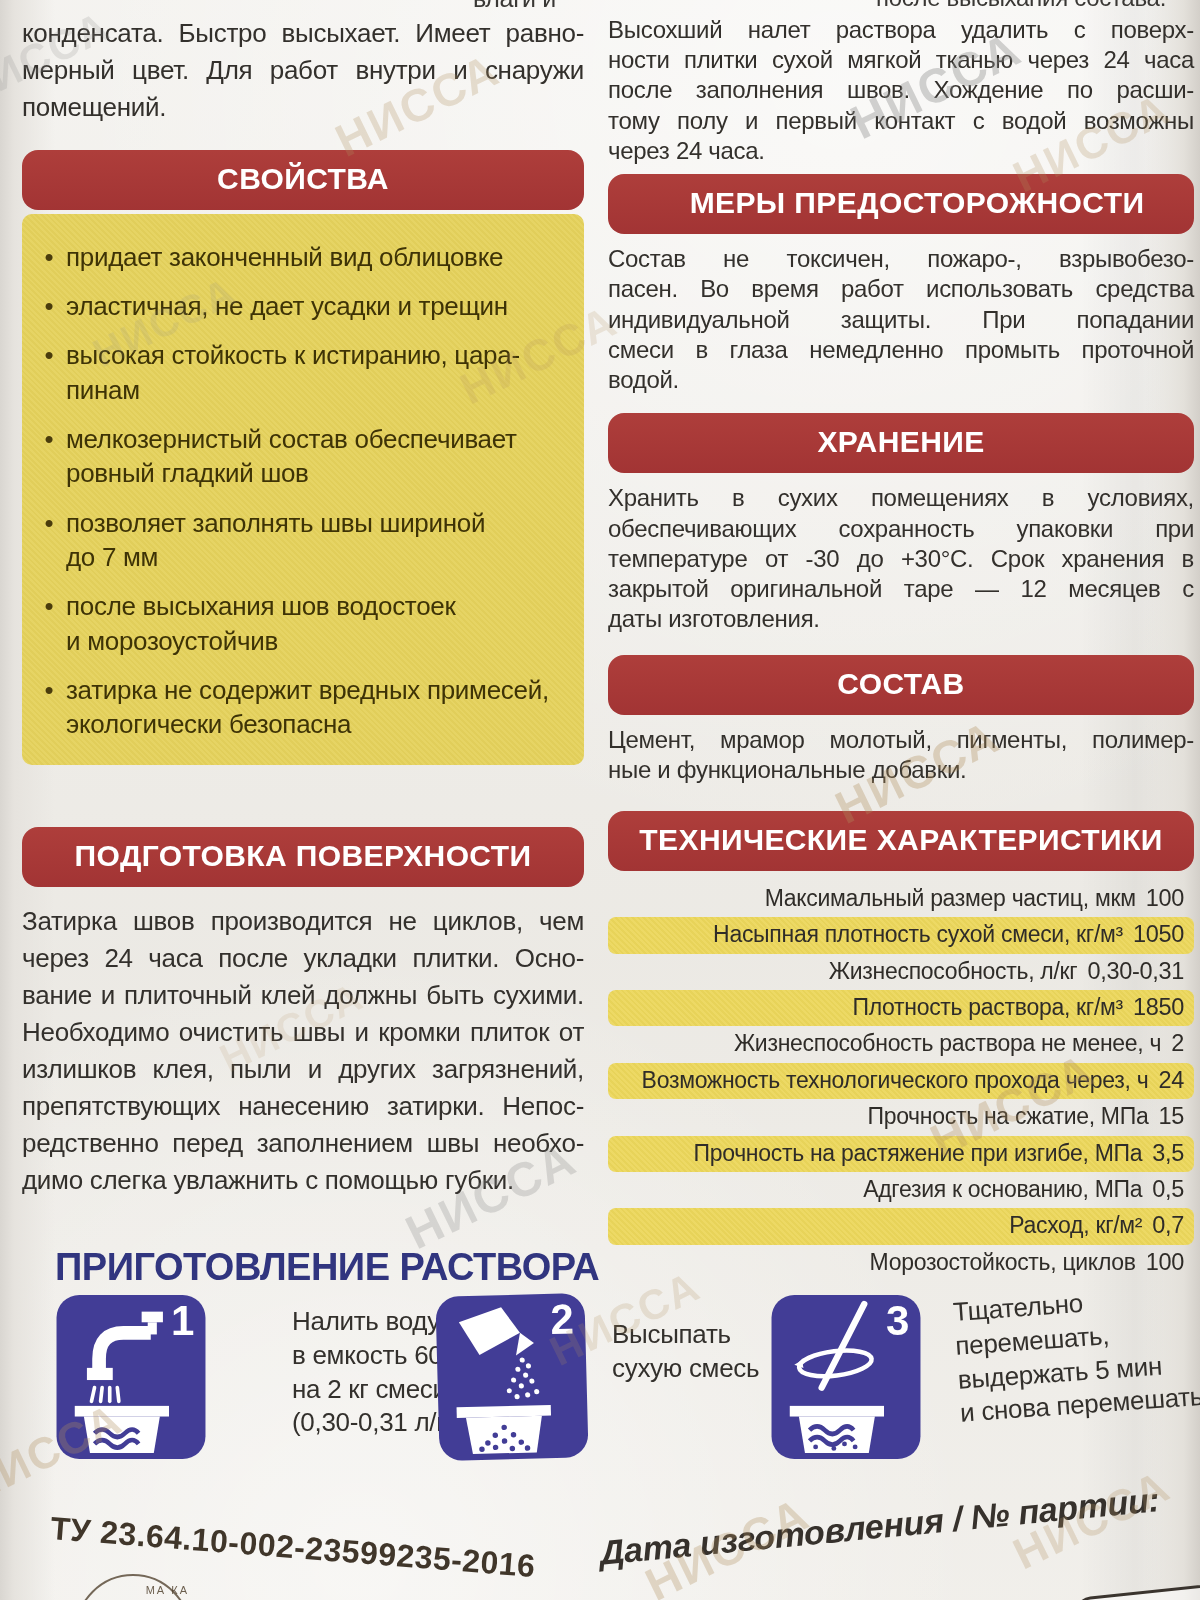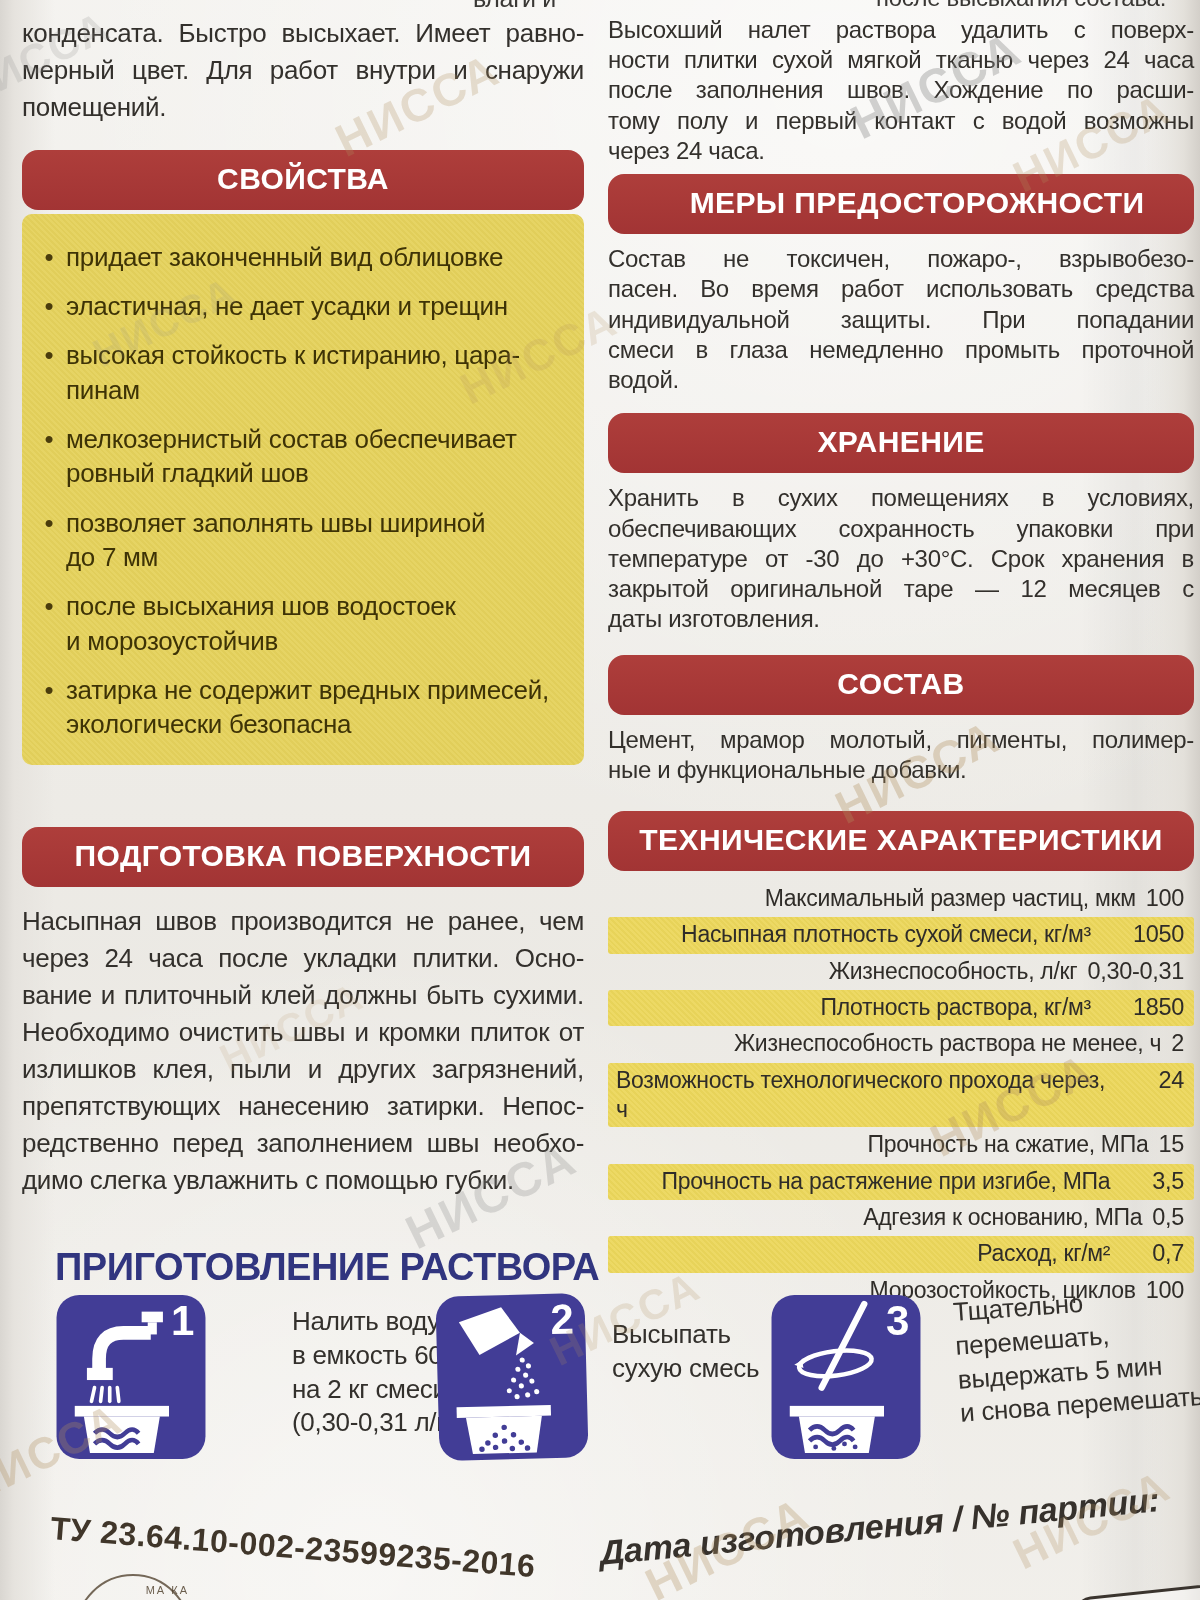--- a/index.html
+++ b/index.html
@@ -46,22 +46,22 @@
   .bullet .dot{width:34px;text-align:center;color:#4a3c0c;flex:0 0 auto;}
   .bullet .btxt{white-space:pre-line;flex:1;}
   .para-prep{margin-top:16px;}
   .para-top{margin-top:2px;}
   .para-block{margin-top:10px;}
   
   .specs{margin-top:10px;}
   .spec-row{display:flex;justify-content:flex-end;align-items:baseline;
     font-size:23px;line-height:1.25;padding:3px 10px 4px 8px;color:#2f2c28;}
   .spec-row .spec-value{font-size:23.5px;padding-left:10px;white-space:nowrap;}
-  .spec-row.hl{background:#ecd75b;border-radius:3px;
-    background-image:repeating-linear-gradient(45deg,rgba(255,255,255,0.06) 0 2px,rgba(0,0,0,0.02) 2px 4px);gap:32px;}
+  .spec-row.hl{background:#ecd75b;border-radius:8px;
+    background-image:repeating-linear-gradient(45deg,rgba(255,255,255,0.06) 0 2px,rgba(0,0,0,0.02) 2px 4px);}
   
   .blue-heading{position:absolute;left:55px;top:1246px;color:#31357f;font-size:38px;font-weight:700;letter-spacing:-0.5px;}
   .step-icon{position:absolute;width:152px;height:168px;}
   .step-icon svg{display:block;width:100%;height:100%;}
   .step-num{position:absolute;top:4px;right:13px;color:#fff;font-size:42px;font-weight:700;}
   .icon1{left:55px;top:1293px;}
   .icon2{left:436px;top:1293px;transform:rotate(-1.5deg);}
   .icon3{left:770px;top:1293px;}
   .step-text{position:absolute;font-size:26px;line-height:1.3;white-space:pre-line;color:#33302c;}
   .text1{left:292px;top:1305px;width:220px;}
@@ -150,21 +150,21 @@
           <span class="dot">•</span>
           <span class="btxt">затирка не содержит вредных примесей,
 экологически безопасна</span>
         </div>
     </div>
 
     <div class="band band-prep">
       <span>ПОДГОТОВКА ПОВЕРХНОСТИ</span>
     </div>
     <div class="para para-prep p-just">
-        <div class="jl jl-full">Насыпная швов производится не ранее, чем</div>
+        <div class="jl jl-full">Затирка швов производится не циклов, чем</div>
         <div class="jl jl-full">через 24 часа после укладки плитки. Осно-</div>
         <div class="jl jl-full">вание и плиточный клей должны быть сухими.</div>
         <div class="jl jl-full">Необходимо очистить швы и кромки плиток от</div>
         <div class="jl jl-full">излишков клея, пыли и других загрязнений,</div>
         <div class="jl jl-full">препятствующих нанесению затирки. Непос-</div>
         <div class="jl jl-full">редственно перед заполнением швы необхо-</div>
         <div class="jl">димо слегка увлажнить с помощью губки.</div>
       </div>
   </div>
 

